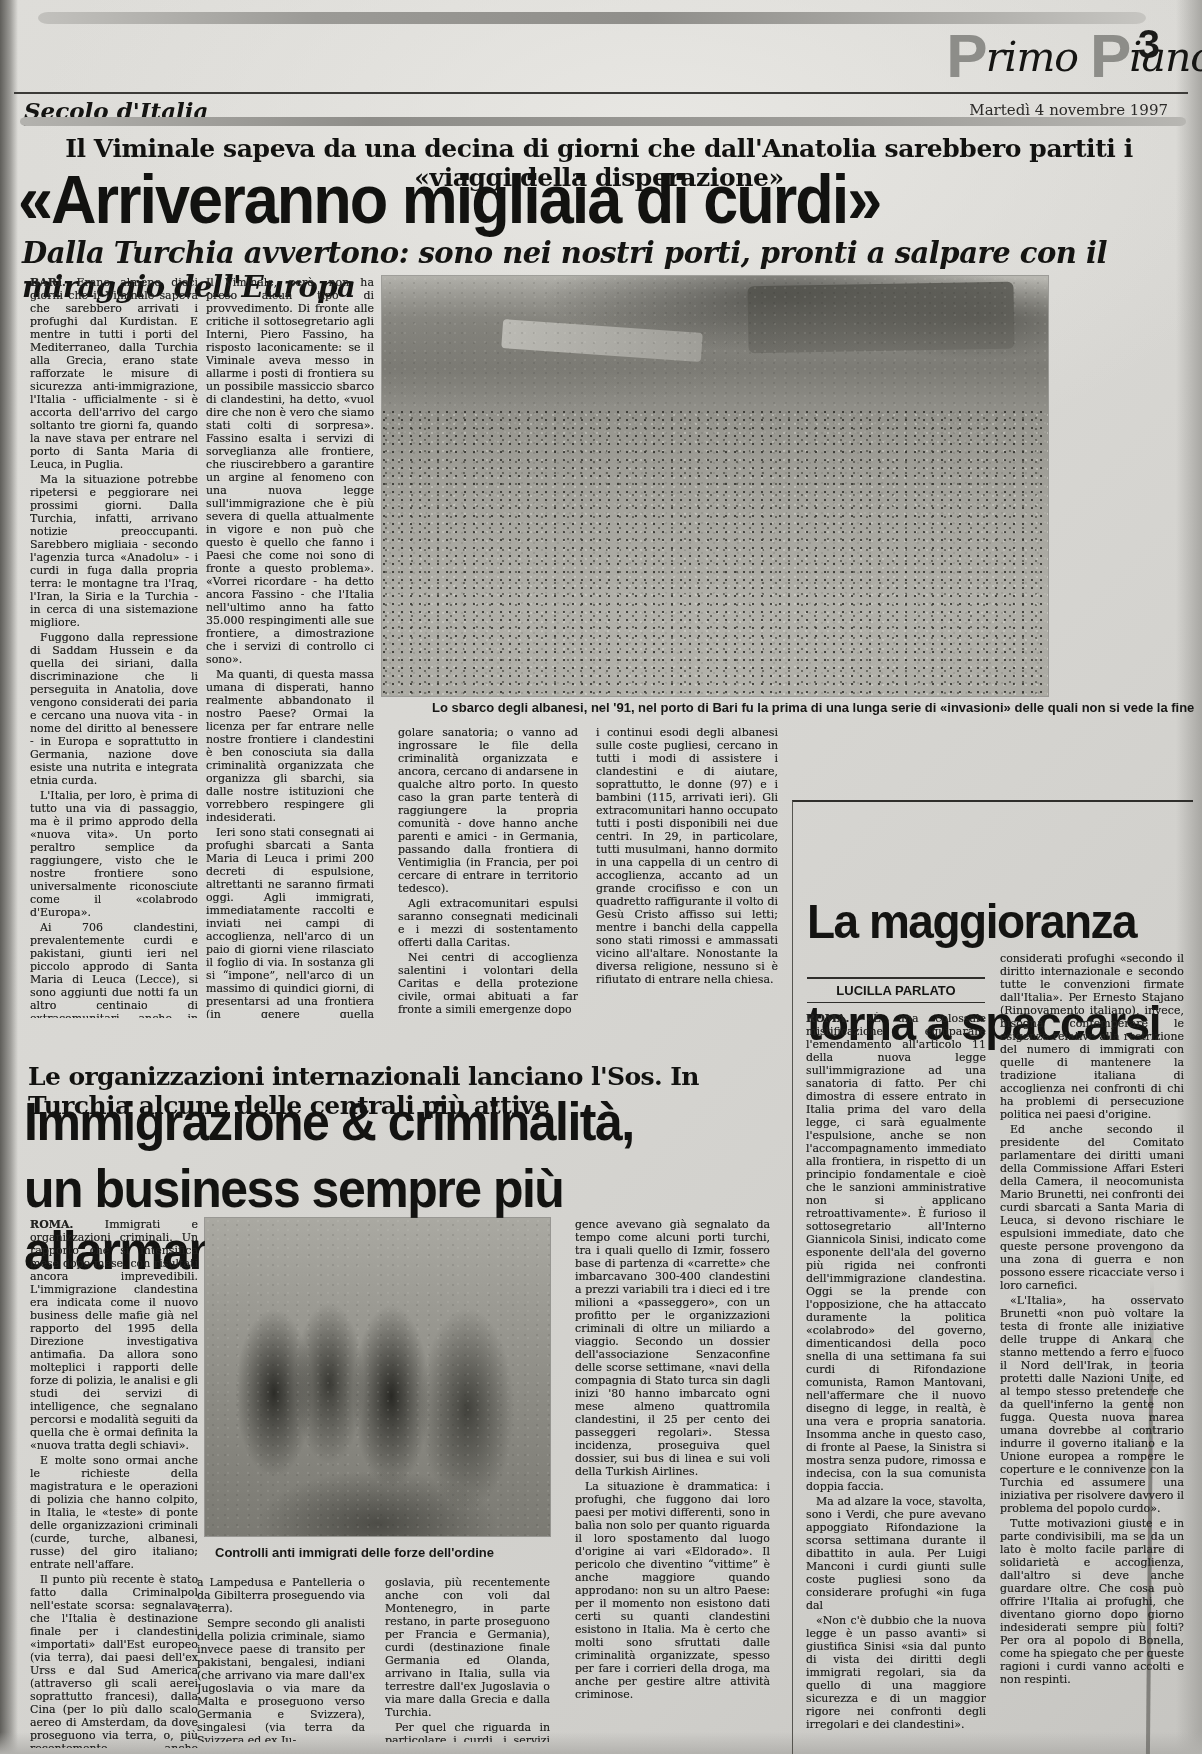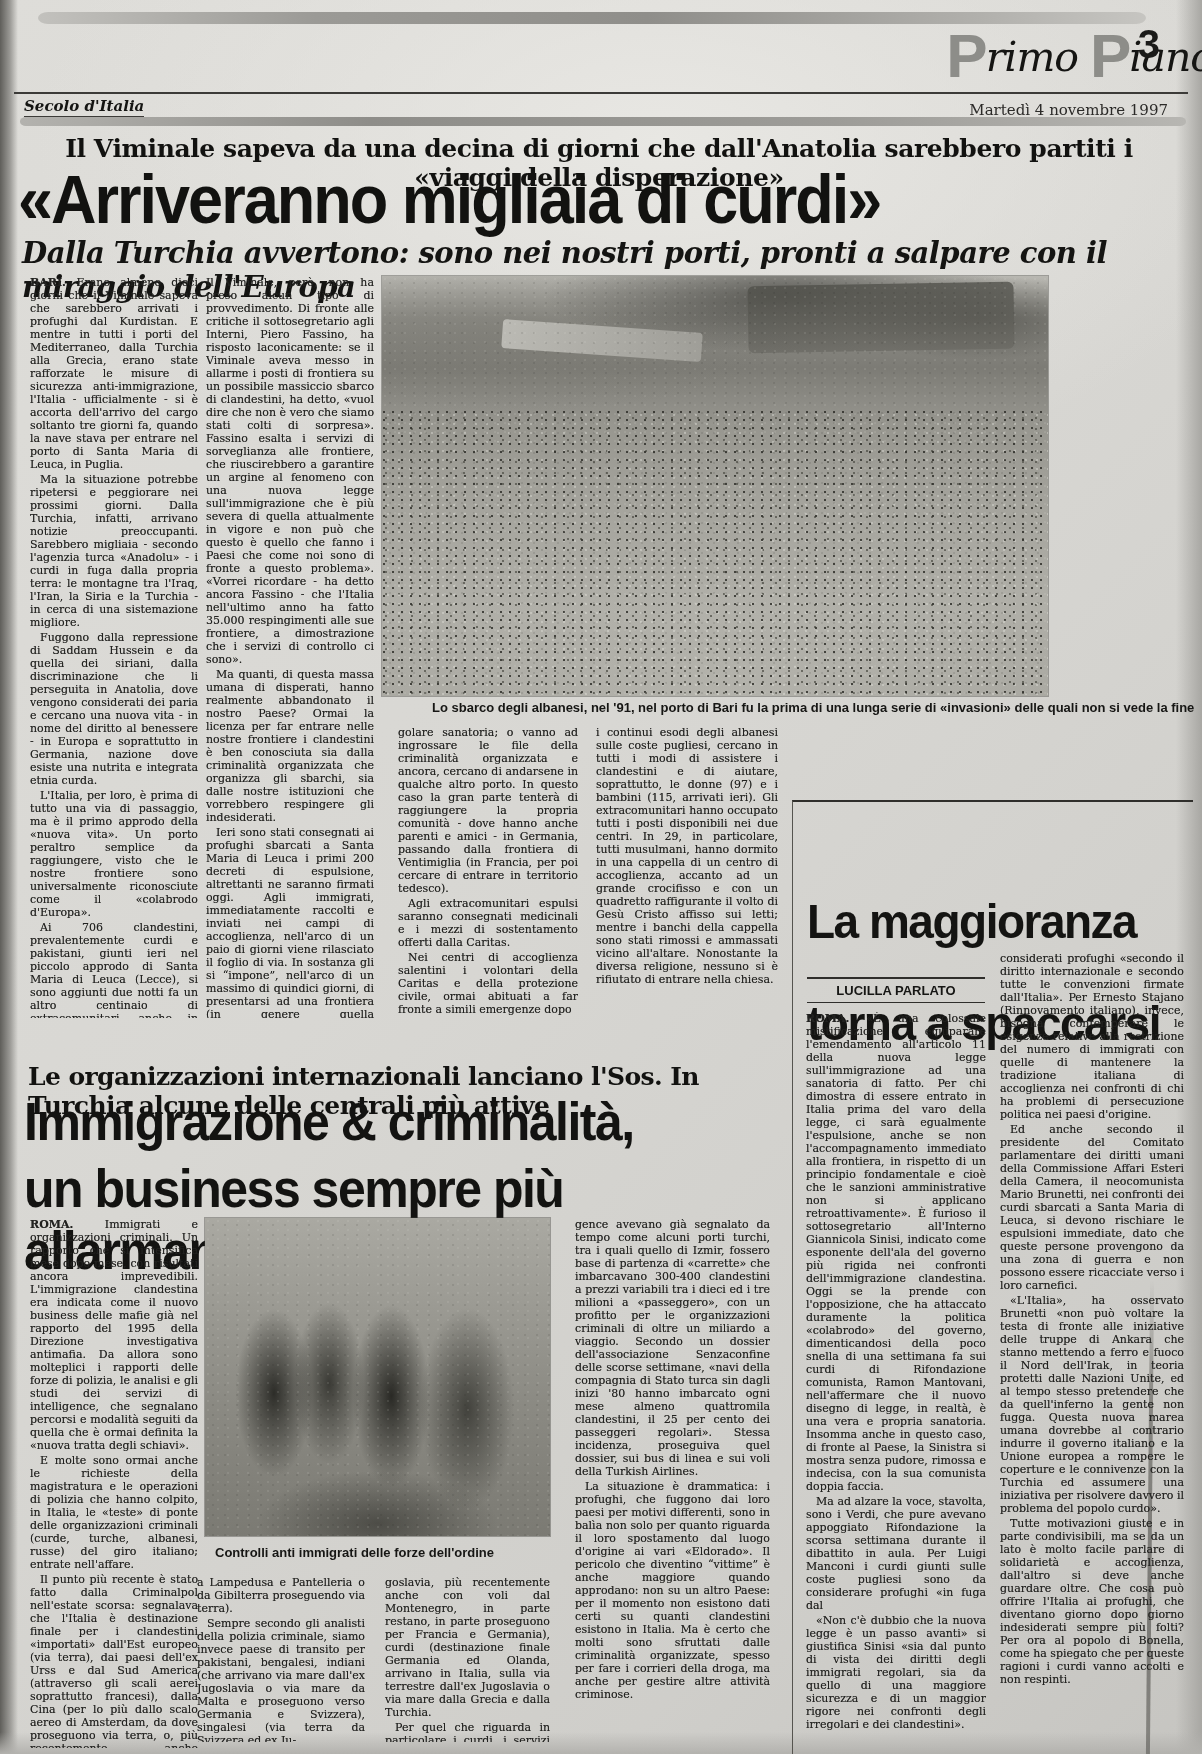--- a/index.html
+++ b/index.html
@@ -20,21 +20,21 @@
   
   .swoosh{position:absolute;top:12px;left:38px;width:1108px;height:12px;border-radius:10px/6px;
     background:linear-gradient(90deg,#c2c1bd,#9b9a96 25%,#8f8e8a 55%,#b1b0ac 85%,#c6c5c1);}
   .section-title{position:absolute;top:28px;left:0;width:100%;text-align:right;white-space:nowrap;margin-left:12px;}
   .pp-cap{font-family:"Liberation Sans",sans-serif;font-weight:bold;font-size:62px;line-height:56px;
     color:#8d8d89;letter-spacing:-2px;vertical-align:-6px;}
   .pp-word{font-style:italic;font-size:41px;line-height:56px;color:#151513;letter-spacing:-1px;}
   .page-number{position:absolute;top:22px;right:42px;font-family:"Liberation Sans",sans-serif;
     font-weight:bold;font-size:40px;color:#1a1a18;}
   .top-rule{position:absolute;top:92px;left:14px;right:14px;height:2px;background:#3c3b38;}
-  .masthead{position:absolute;top:97px;left:24px;font-weight:bold;font-style:italic;font-size:15px;
+  .masthead{position:absolute;top:97px;left:24px;font-weight:bold;font-style:italic;font-size:23px;
     color:#141412;border-bottom:1px solid #3c3b38;padding-bottom:1px;}
   .issue-date{position:absolute;top:101px;right:34px;font-size:15px;color:#2b2a28;margin-left:28px;}
   .gray-band{position:absolute;top:117px;left:20px;right:16px;height:9px;
     background:linear-gradient(90deg,#b3b2ae,#8e8d89 30%,#9d9c98 70%,#b7b6b2);border-radius:6px/4px;}
   
   .lead-kicker{position:absolute;top:134px;left:24px;width:1150px;font-weight:bold;font-size:25px;
     letter-spacing:-.4px;color:#121210;text-align:center;}
   .lead-headline{position:absolute;top:160px;left:18px;width:1170px;
     font-family:"Liberation Sans",sans-serif;font-weight:bold;font-size:63px;letter-spacing:-2px;
     color:#121210;transform:scaleY(1.08);transform-origin:top left;}

